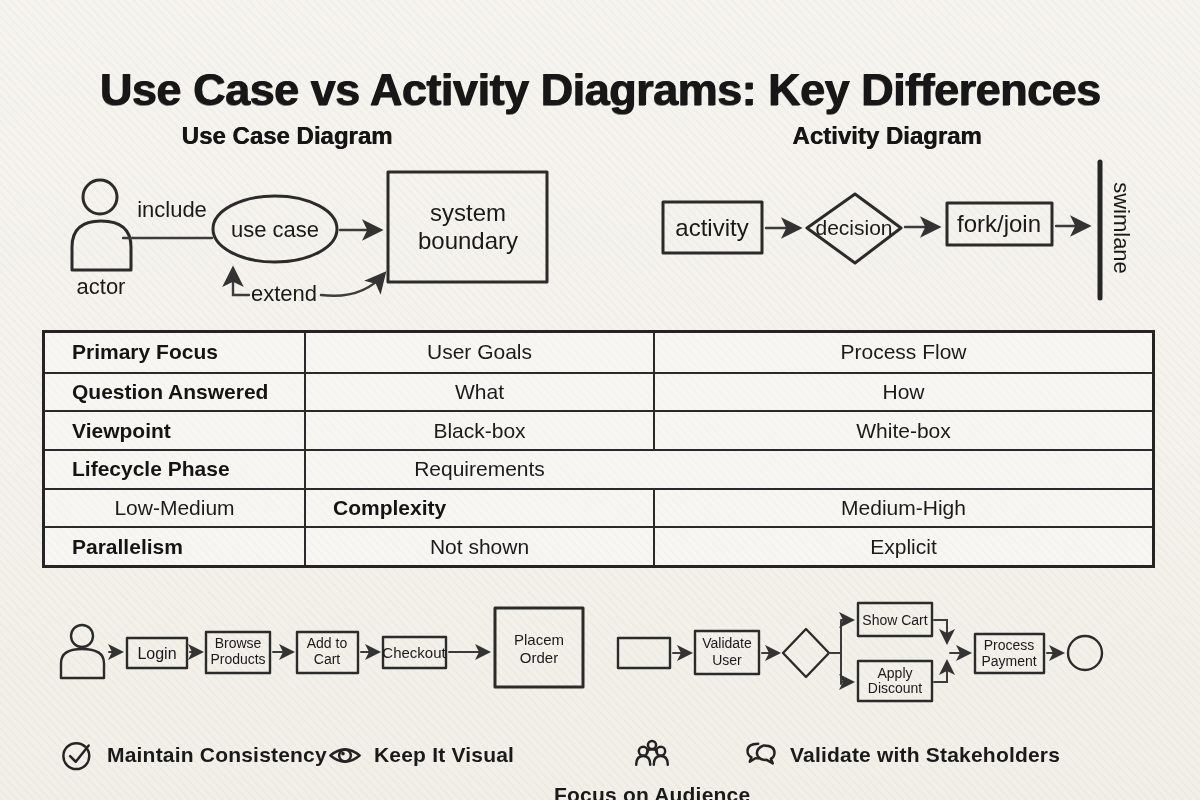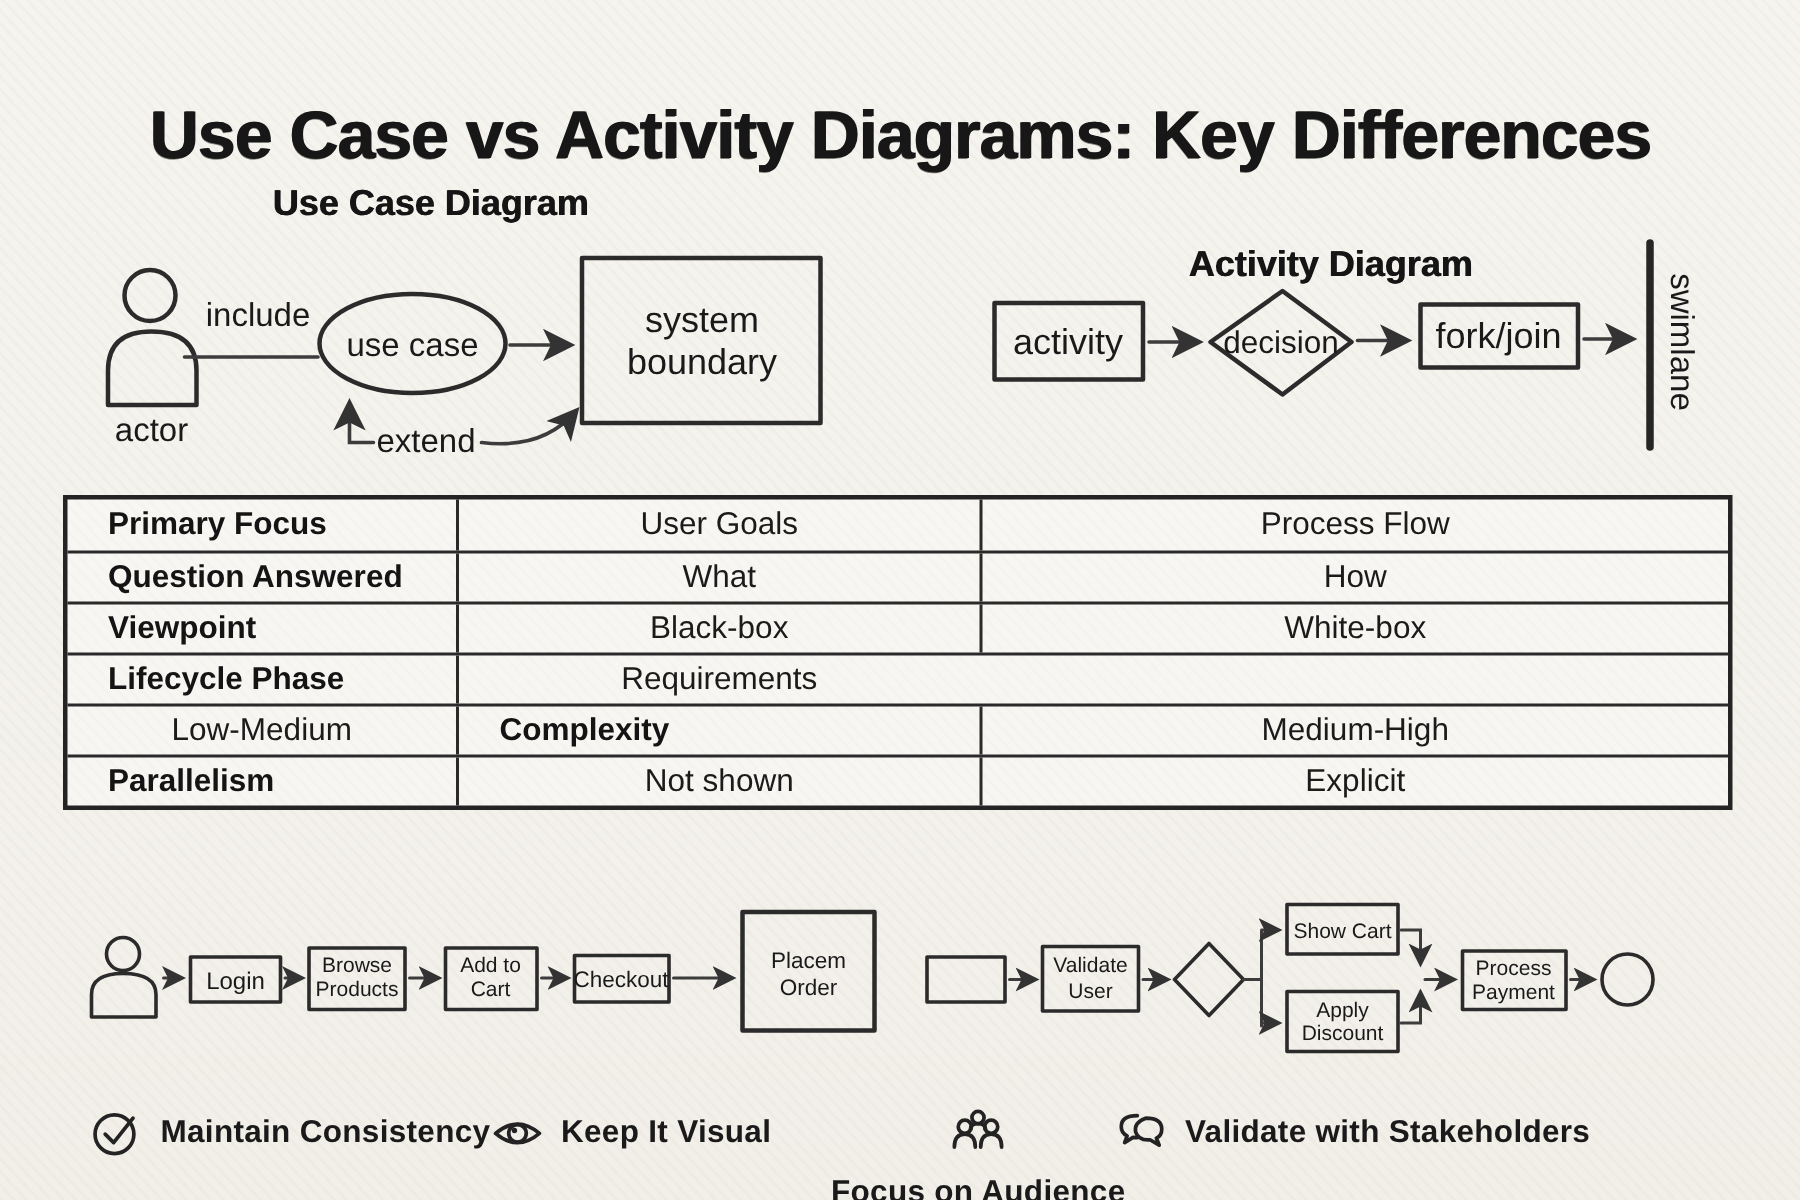--- a/index.html
+++ b/index.html
@@ -16,32 +16,32 @@
     left:0; top:32px; width:1200px; text-align:center;
     font-size:45px; font-weight:bold; letter-spacing:-0.5px; color:#171717;
     text-shadow:1px 0 0 #171717, 0 1px 0 rgba(23,23,23,.55);
     margin-top:32px;
   }
   .section-heading {
     font-size:24px; font-weight:bold; color:#151515; text-align:center;
     text-shadow:.5px 0 0 #151515;
   }
   #uc-heading { left:137px; top:122px; width:300px; }
-  #ad-heading { left:737px; top:122px; width:300px;margin-top:41px; }
+  #ad-heading { left:737px; top:122px; width:300px; }
 
   svg { position:absolute; overflow:visible; }
   svg text { font-family:"Liberation Sans", sans-serif; fill:#1a1a1a; }
   .shape { fill:none; stroke:#2b2b2b; stroke-width:3; stroke-linecap:round; stroke-linejoin:round; }
   .shape-thin { fill:none; stroke:#2b2b2b; stroke-width:2.4; stroke-linecap:round; stroke-linejoin:round; }
   .conn { fill:none; stroke:#3c3c3c; stroke-width:2.4; stroke-linecap:round; }
   .conn-thin { fill:none; stroke:#3c3c3c; stroke-width:2; stroke-linecap:round; }
 
   
   .cmp-table {
-    left:42px; top:330px; width:1113px; height:210px;
+    left:42px; top:330px; width:1113px; height:238px;
     border:3px solid #242424; display:grid; grid-auto-rows:1fr;
     background:rgba(255,255,255,0.35);
   }
   .tr { display:grid; grid-template-columns:259px 349px 1fr; border-top:2px solid #2a2a2a; }
   .tr:first-child { border-top:none; }
   .td { display:flex; align-items:center; font-size:21px; border-left:2px solid #2a2a2a; }
   .td:first-child { border-left:none; }
   .td.attr { font-weight:bold; padding-left:27px; color:#141414; }
   .td.val { justify-content:center; color:#1b1b1b; }
 

